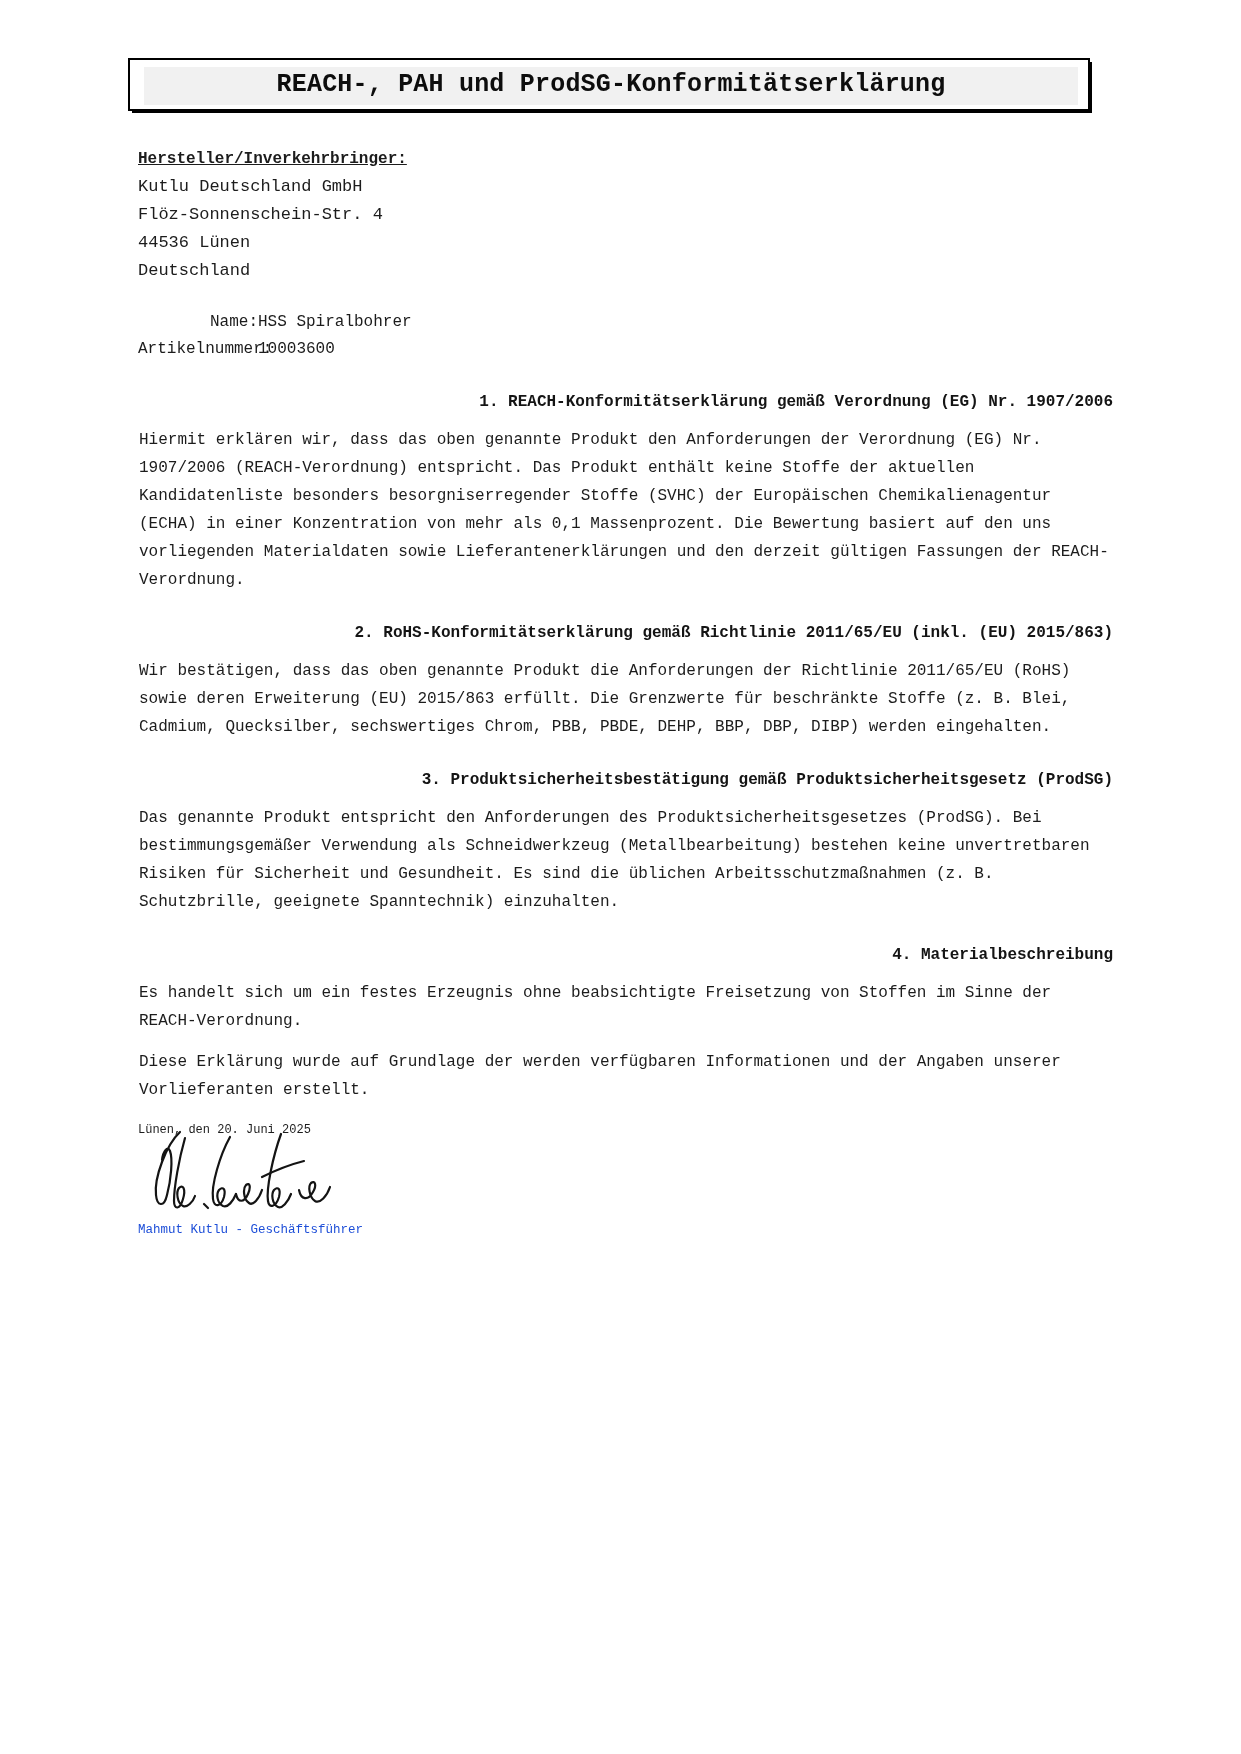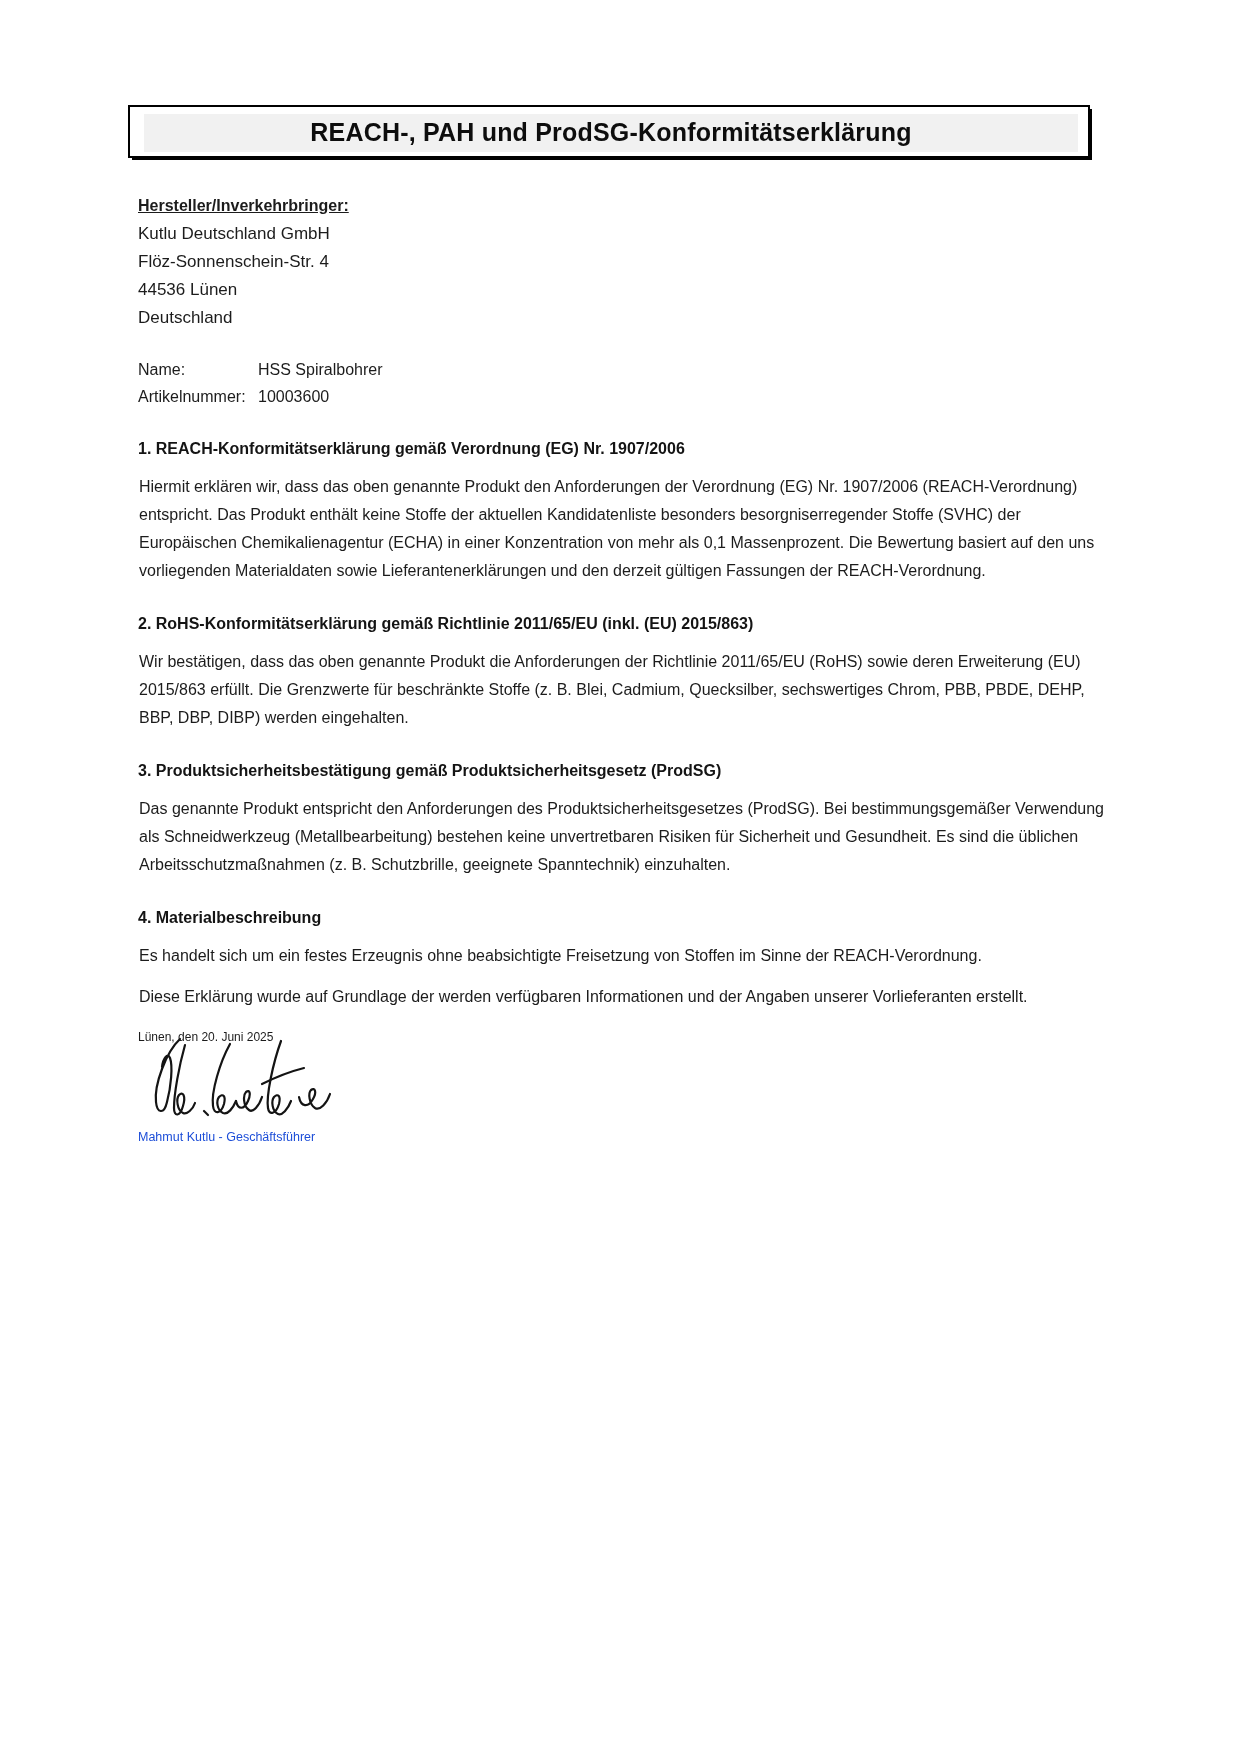--- a/index.html
+++ b/index.html
@@ -2,22 +2,22 @@
 <html lang="de"><head>
 <meta charset="utf-8">
 <style>
   html,body{margin:0;padding:0;background:#ffffff;}
   .page{
     position:relative;
     width:1241px;
     height:1328px;
     background:#ffffff;
     box-sizing:border-box;
-    padding:105px 128px 0 138px;
-    font-family:Liberation Sans, sans-serif;
+    padding:58px 128px 0 138px;
+    font-family:Liberation Mono, monospace;
     color:#1c1c1c;
     overflow:hidden;
   }
   
   .title-box{
     width:962px;
     margin-left:-10px;
     border:2px solid #000;
     box-shadow:3px 3px 0 -1px #000;
     box-sizing:border-box;
@@ -45,30 +45,31 @@
     text-decoration:underline;
     line-height:28px;
     margin:0;
   }
   .addr-line{
     font-size:17px;
     line-height:28px;
     margin:0;
   }
   
-  .product-block{margin-top:24px;}
+  .product-block{margin-top:24px;text-align:right;}
   .product-row{display:flex;font-size:16px;line-height:27px;}
   .product-label{width:120px;flex:0 0 120px;}
   
   h2.sec-heading{
     font-size:16px;
     font-weight:bold;
     color:#141414;
     margin:28px 0 13px;
     line-height:22px;
+    text-align:right;
   }
   p.body-par{
     font-size:16px;
     line-height:28px;
     margin:0 1px 13px;
     max-width:975px;
   }
   
   .sig-block{margin-top:18px;}
   .place-date{

